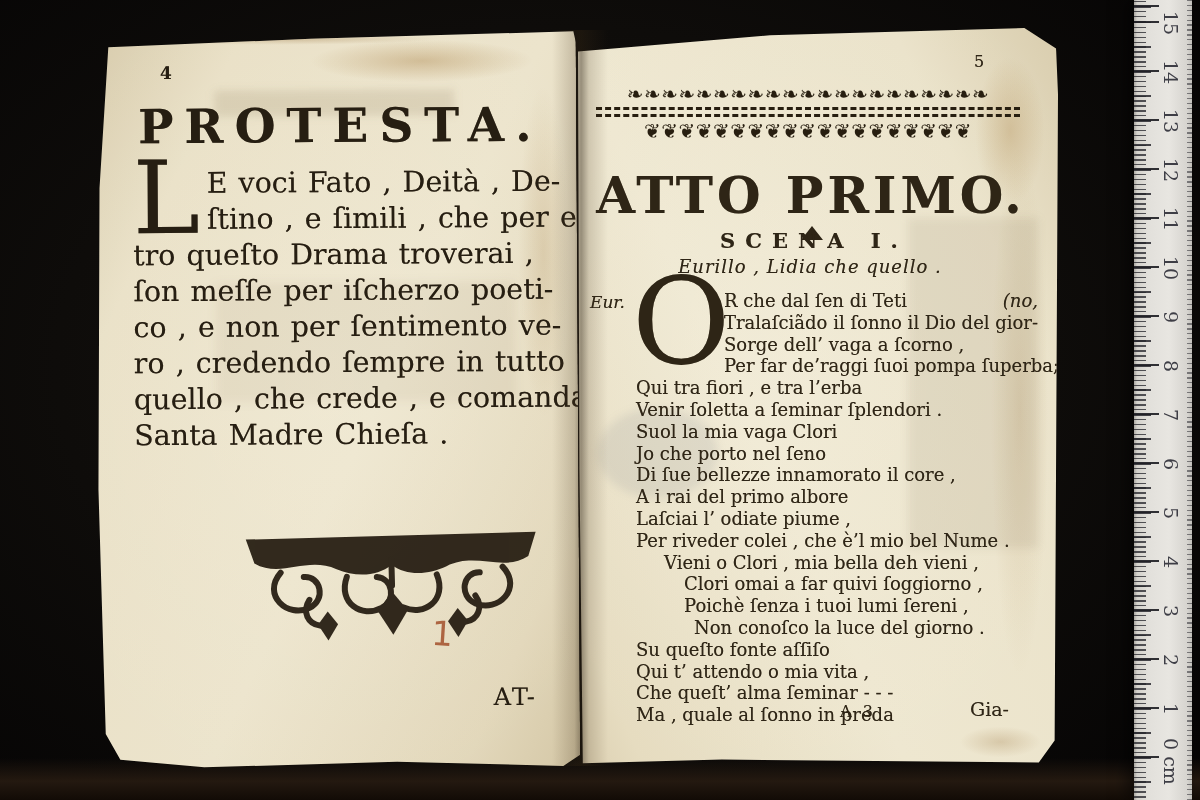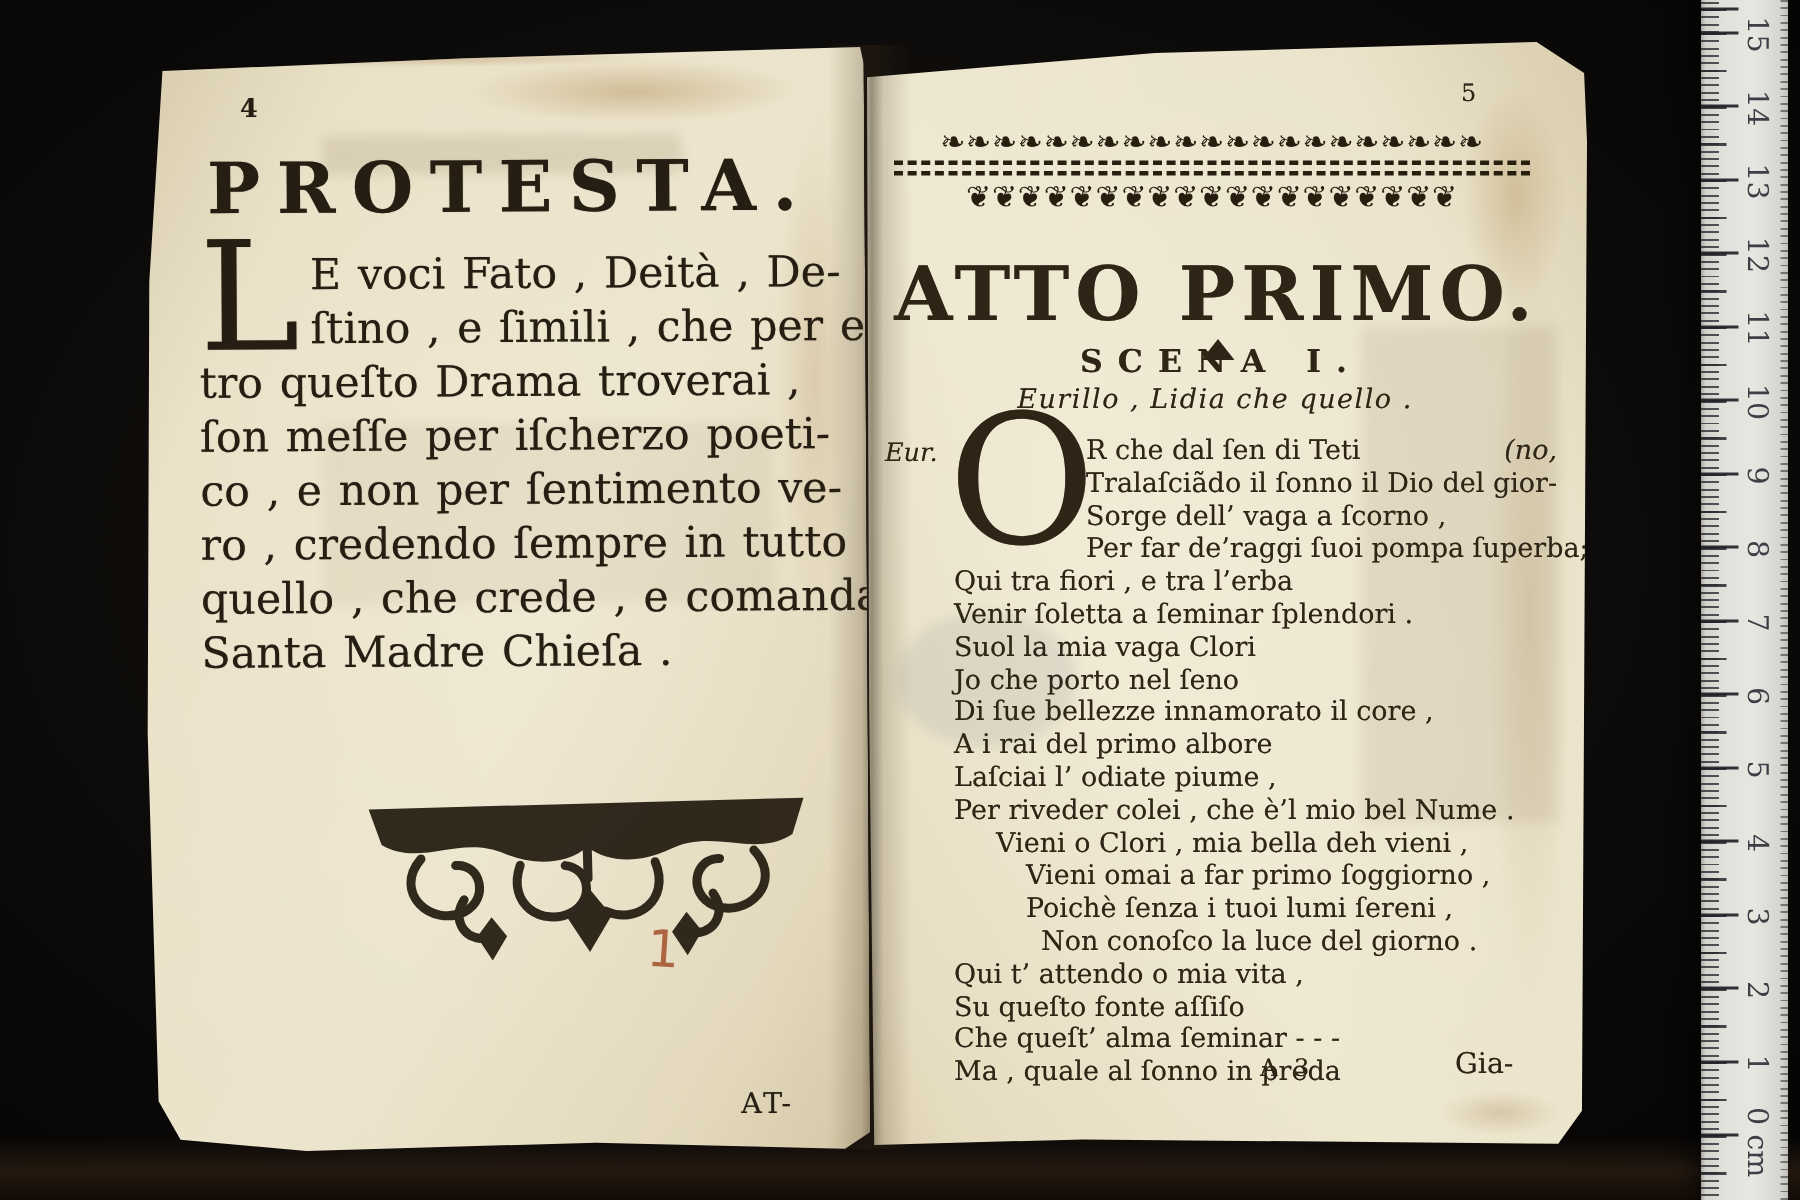--- a/index.html
+++ b/index.html
@@ -51,21 +51,21 @@
   .title-l{position:absolute;left:26px;top:66px;width:440px;margin:0;text-align:center;
     font-size:47px;font-weight:bold;letter-spacing:11px;}
   .body-l{position:absolute;left:38px;top:133px;width:444px;
     font-size:28.5px;line-height:36px;word-spacing:2px;}
   .bl{white-space:pre;}
   .dcpad{padding-left:74px;}
   .dropcap-l{position:absolute;left:38px;top:126px;font-size:101px;line-height:78px;}
   .tailpiece{position:absolute;left:142px;top:502px;transform:rotate(-1.2deg);opacity:.93;}
   .red-mark{position:absolute;left:334px;top:582px;font-size:34px;color:#a3502b;
     opacity:.85;transform:rotate(4deg);font-family:"DejaVu Sans",sans-serif;}
-  .catchword-l{position:absolute;left:396px;top:694px;font-size:19px;letter-spacing:2px;}
+  .catchword-l{position:absolute;left:396px;top:652px;font-size:24px;letter-spacing:2px;}
 
   
   .ink2{color:#2e2516;text-shadow:0 0 .4px rgba(48,36,18,.5);}
   .pagenum-r{position:absolute;left:396px;top:24px;font-size:16px;}
   .headpiece{position:absolute;left:16px;top:54px;width:428px;text-align:center;color:#271e10;}
   .hp-row{font-size:20px;line-height:24px;letter-spacing:.5px;white-space:nowrap;overflow:hidden;}
   .hp-rule{height:4px;margin:1px 2px 2px 2px;
     border-top:3px dashed #271e10;border-bottom:3px dashed #271e10;}
   .act-row{position:absolute;left:18px;top:138px;width:430px;text-align:center;}
   .act-title{display:inline;margin:0;font-size:50px;font-weight:bold;letter-spacing:4px;}
@@ -174,25 +174,25 @@
         <div class="vl indc"><span>Per far de’raggi ſuoi pompa ſuperba;</span></div>
         <div class="vl in0"><span>Qui tra fiori , e tra l’erba</span></div>
         <div class="vl in0"><span>Venir ſoletta a ſeminar ſplendori .</span></div>
         <div class="vl in0"><span>Suol la mia vaga Clori</span></div>
         <div class="vl in0"><span>Jo che porto nel ſeno</span></div>
         <div class="vl in0"><span>Di ſue bellezze innamorato il core ,</span></div>
         <div class="vl in0"><span>A i rai del primo albore</span></div>
         <div class="vl in0"><span>Laſciai l’ odiate piume ,</span></div>
         <div class="vl in0"><span>Per riveder colei , che è’l mio bel Nume .</span></div>
         <div class="vl in1"><span>Vieni o Clori , mia bella deh vieni ,</span></div>
-        <div class="vl in2"><span>Vieni omai a far primo ſoggiorno ,</span></div>
+        <div class="vl in2"><span>Clori omai a far quivi ſoggiorno ,</span></div>
         <div class="vl in2"><span>Poichè ſenza i tuoi lumi ſereni ,</span></div>
         <div class="vl in3"><span>Non conoſco la luce del giorno .</span></div>
+        <div class="vl in0"><span>Su queſto fonte aſſiſo</span></div>
         <div class="vl in0"><span>Qui t’ attendo o mia vita ,</span></div>
-        <div class="vl in0"><span>Su queſto fonte aſſiſo</span></div>
         <div class="vl in0"><span>Che queſt’ alma ſeminar - - -</span></div>
         <div class="vl in0"><span>Ma , quale al ſonno in preda</span></div>
       </div>
 
     <span class="signature ink2">A 3</span>
     <span class="catchword-r ink2">Gia-</span>
   </div>
 
   <div class="gutter"></div>
 

